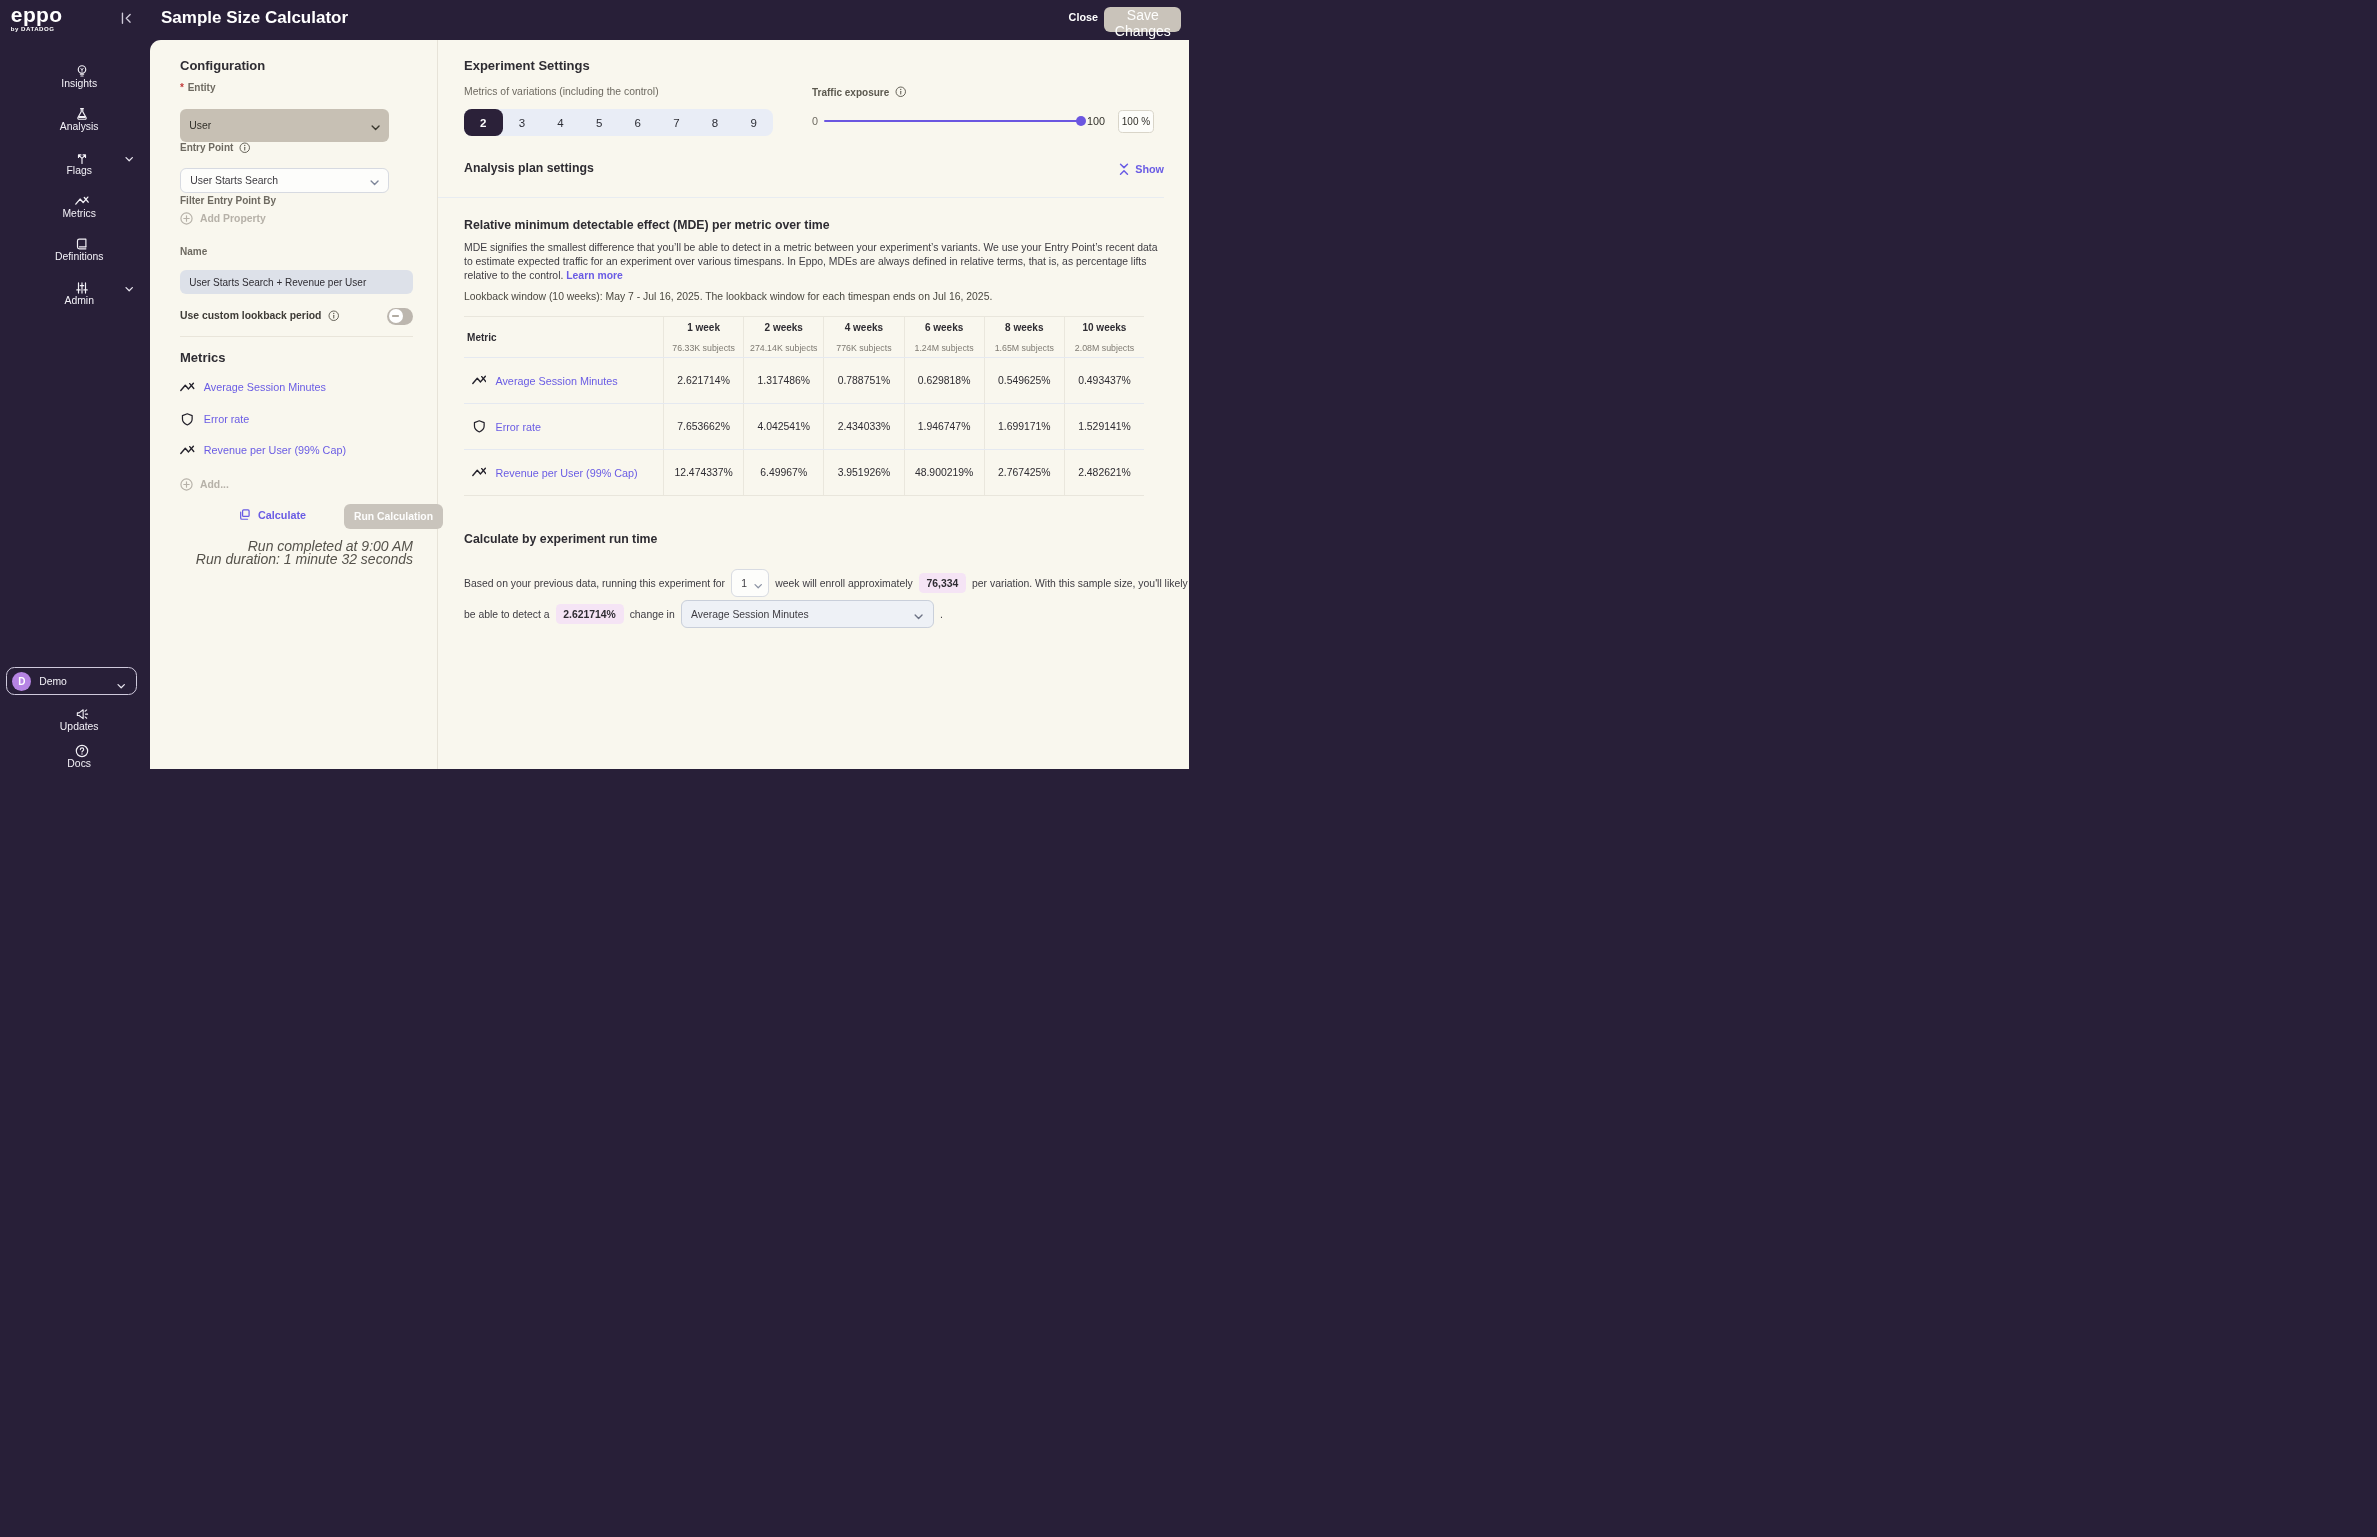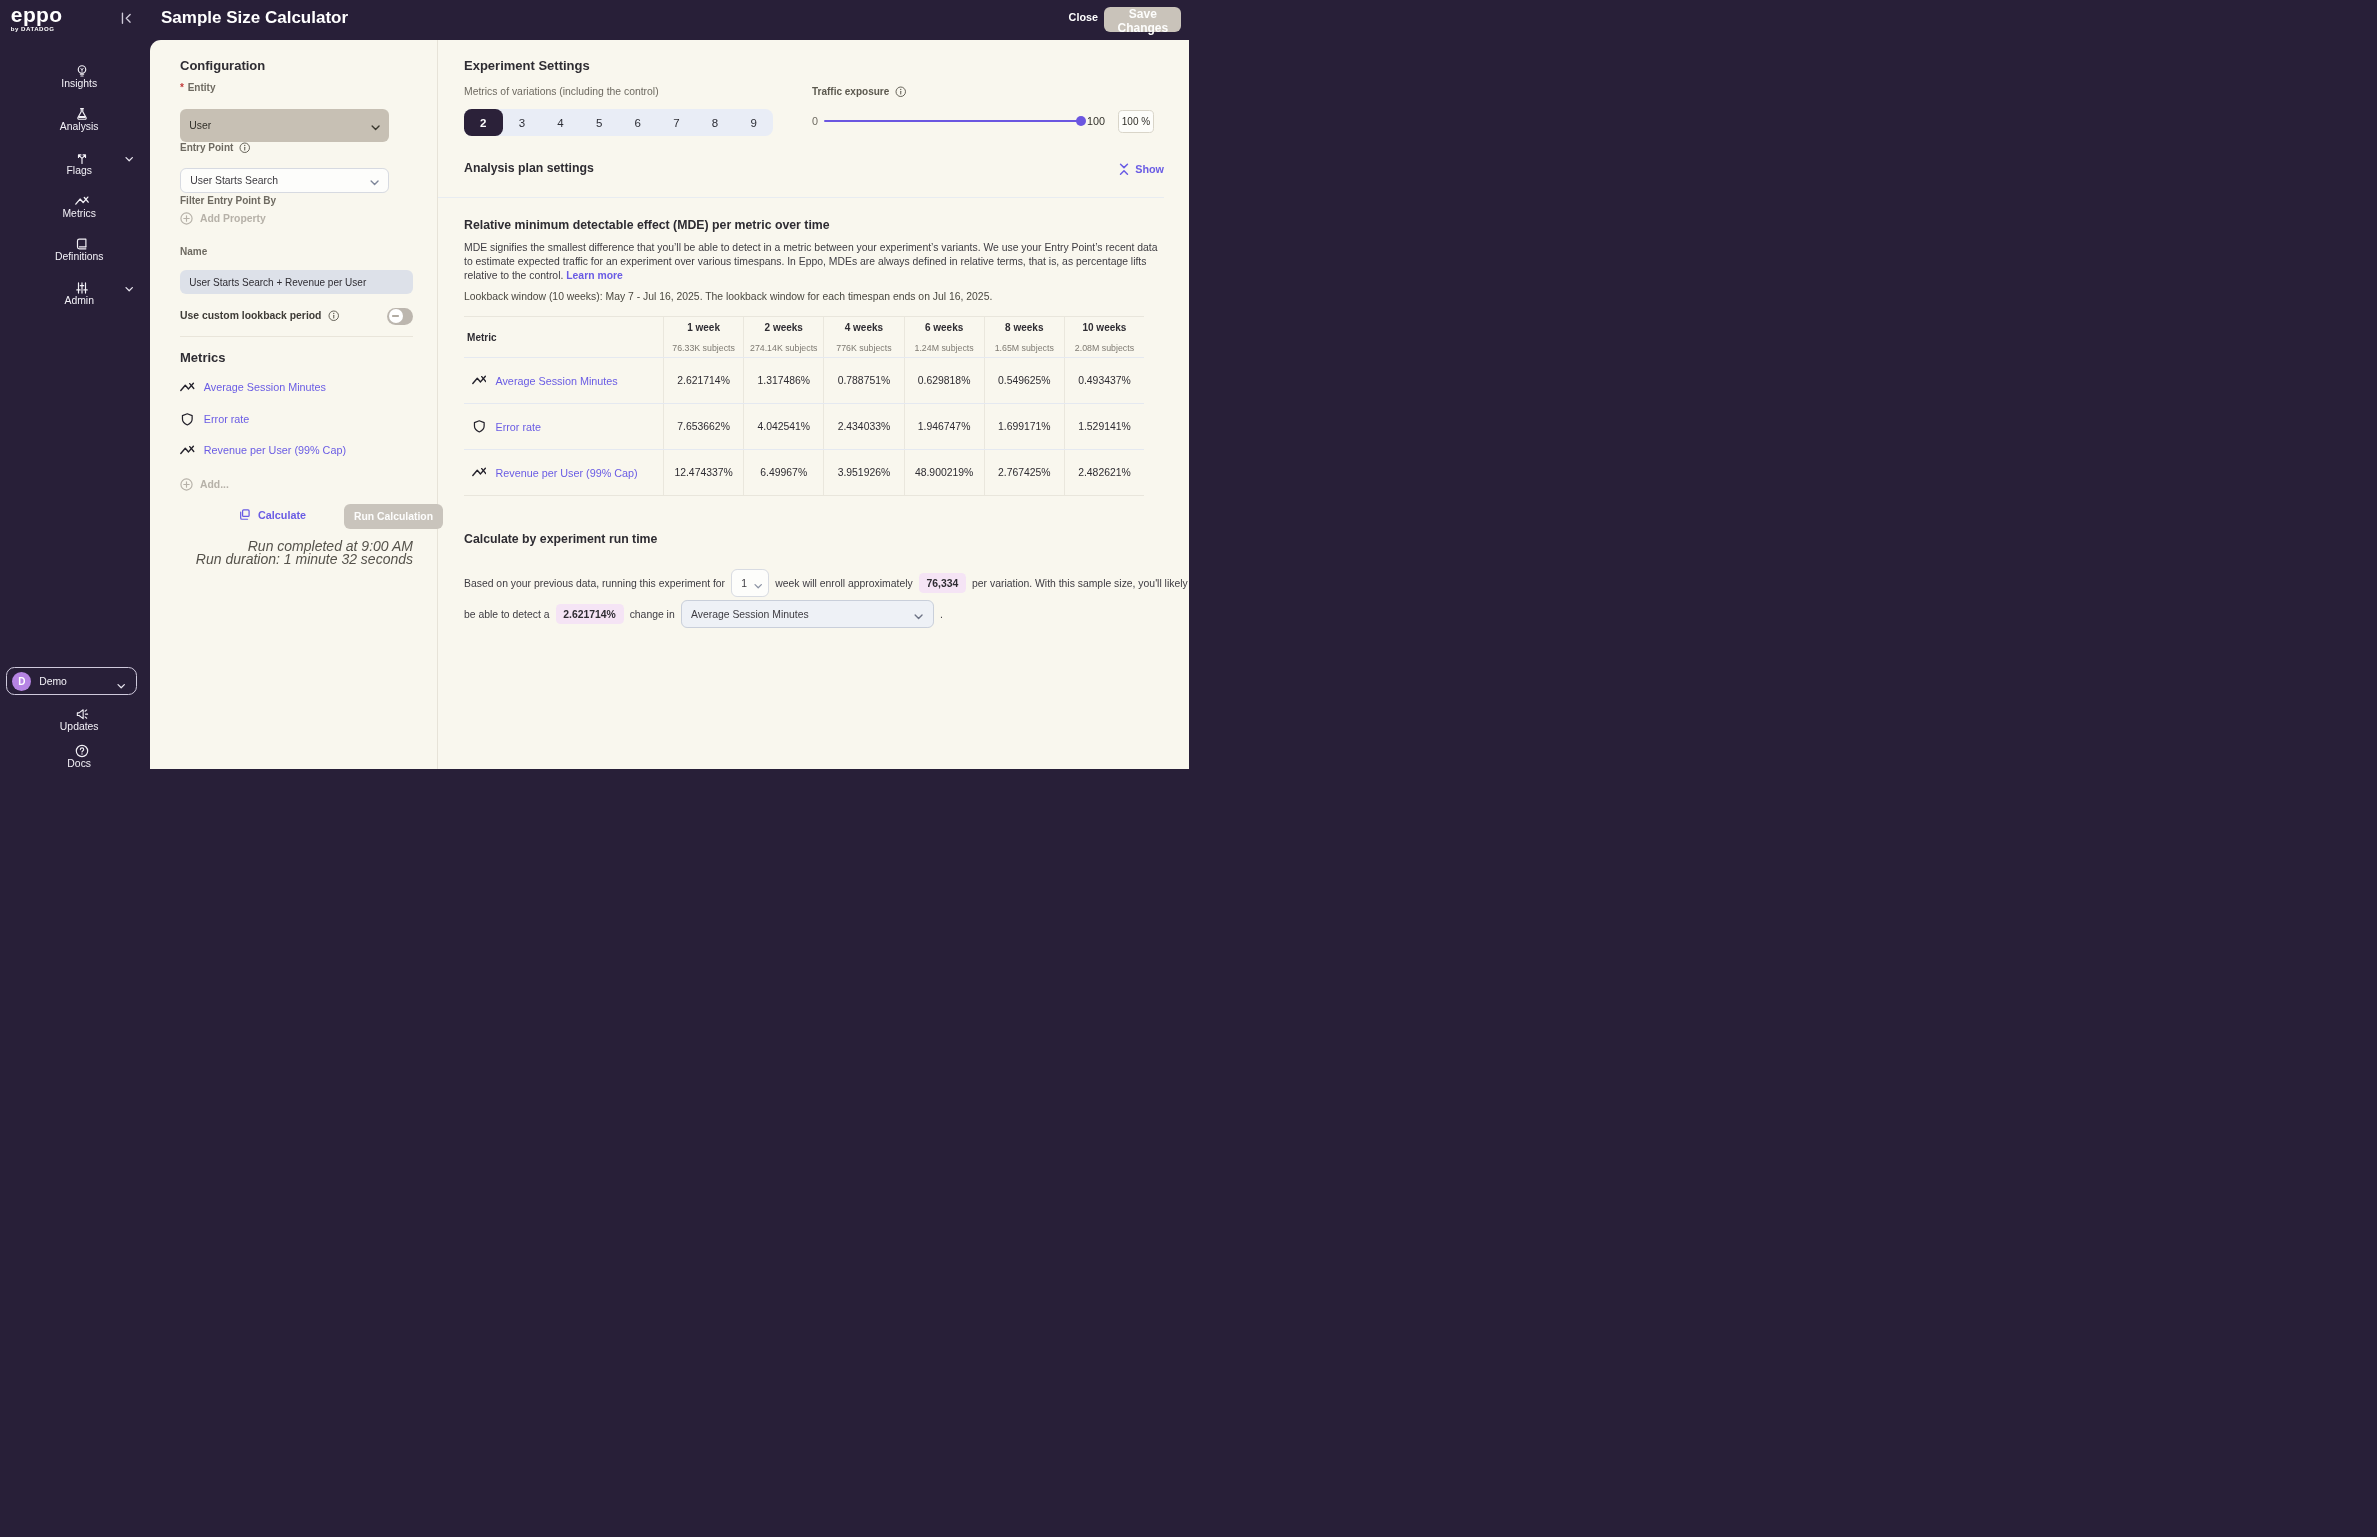--- a/index.html
+++ b/index.html
@@ -8,21 +8,21 @@
   .abs { position:absolute; }
 
   
   #topbar { position:absolute; left:0; top:0; width:1189px; height:40px; background:#281f38; color:#fff; z-index:3; }
   .logo-wrap { position:absolute; left:10.8px; top:3.8px; }
   .logo-main { font-size:21px; font-weight:bold; letter-spacing:0.4px; line-height:21.5px; }
   .logo-sub { font-size:6.1px; font-weight:bold; letter-spacing:0.5px; margin-top:-0.8px; }
   .collapse-btn { position:absolute; left:119px; top:10.8px; width:17px; height:18.4px; cursor:pointer; color:#cfcad9; }
   .page-title { position:absolute; left:161px; top:8.4px; font-size:17px; font-weight:bold; color:#fff; }
   .close-btn { position:absolute; right:91px; top:10.8px; font-size:10.8px; font-weight:bold; color:#fff; cursor:pointer; }
-  .save-btn { position:absolute; right:7.7px; top:7px; width:77px; height:25px; background:#c9c3ba; border:none; border-radius:6.1px; color:#fdfdfc; font-size:12px; font-weight:bold; }
+  .save-btn { position:absolute; right:7.7px; top:7px; width:77px; height:25px; background:#c9c3ba; border:none; border-radius:6.1px; color:#fdfdfc; font-size:14px; font-weight:normal; }
 
   
   #sidebar { position:absolute; left:0; top:40px; width:150px; bottom:0; background:#281f38; color:#efedf4; z-index:2; }
   .nav-item { position:absolute; left:0; width:150px; height:23px; display:flex; align-items:center; cursor:pointer;flex-direction:column; }
   .nav-item .nicon { width:14px; height:14px; margin-left:13px; flex:none; color:#f3f1f7; }
   .nav-item .nlabel { margin-left:8.4px; font-size:10.4px; color:#f3f1f7; }
   .nav-chevron { position:absolute; right:17px; width:8.4px; height:6.1px; color:#e8e5ef; }
   .account-pill { position:absolute; left:6.1px; top:627px; width:131px; height:28px; border:0.8px solid #cfc9dc; border-radius:8.4px; display:flex; align-items:center; cursor:pointer; }
   .avatar { width:19px; height:19px; border-radius:50%; background:#b684e3; color:#fff; font-size:10px; font-weight:bold; display:flex; align-items:center; justify-content:center; margin-left:5.4px; }
   .account-name { margin-left:7.7px; font-size:10.4px; color:#f3f1f7; }
@@ -353,21 +353,21 @@
       <div class="seg-cell selected">2</div>
       <div class="seg-cell">3</div>
       <div class="seg-cell">4</div>
       <div class="seg-cell">5</div>
       <div class="seg-cell">6</div>
       <div class="seg-cell">7</div>
       <div class="seg-cell">8</div>
       <div class="seg-cell">9</div>
     </div>
 
-    <div class="m-label abs" style="left:374px; top:46px; display:flex; align-items:flex-start; color:#5c594f; font-weight:bold; font-size:10px">
+    <div class="m-label abs" style="left:374px; top:46px; display:flex; align-items:flex-end; color:#5c594f; font-weight:bold; font-size:10px">
       <span>Traffic exposure</span>
       <span class="info-icon"><svg width="11.5" height="11.5" viewBox="0 0 16 16">
             <use href="#i-info"></use>
           </svg></span>
     </div>
     <div class="abs" style="left:374px; top:75px; font-size:10.8px; color:#6e6a61">0</div>
     <div class="slider-track">
       <div class="slider-thumb"></div>
     </div>
     <div class="abs" style="left:649px; top:75px; font-size:10.8px; color:#32302a">100</div>

